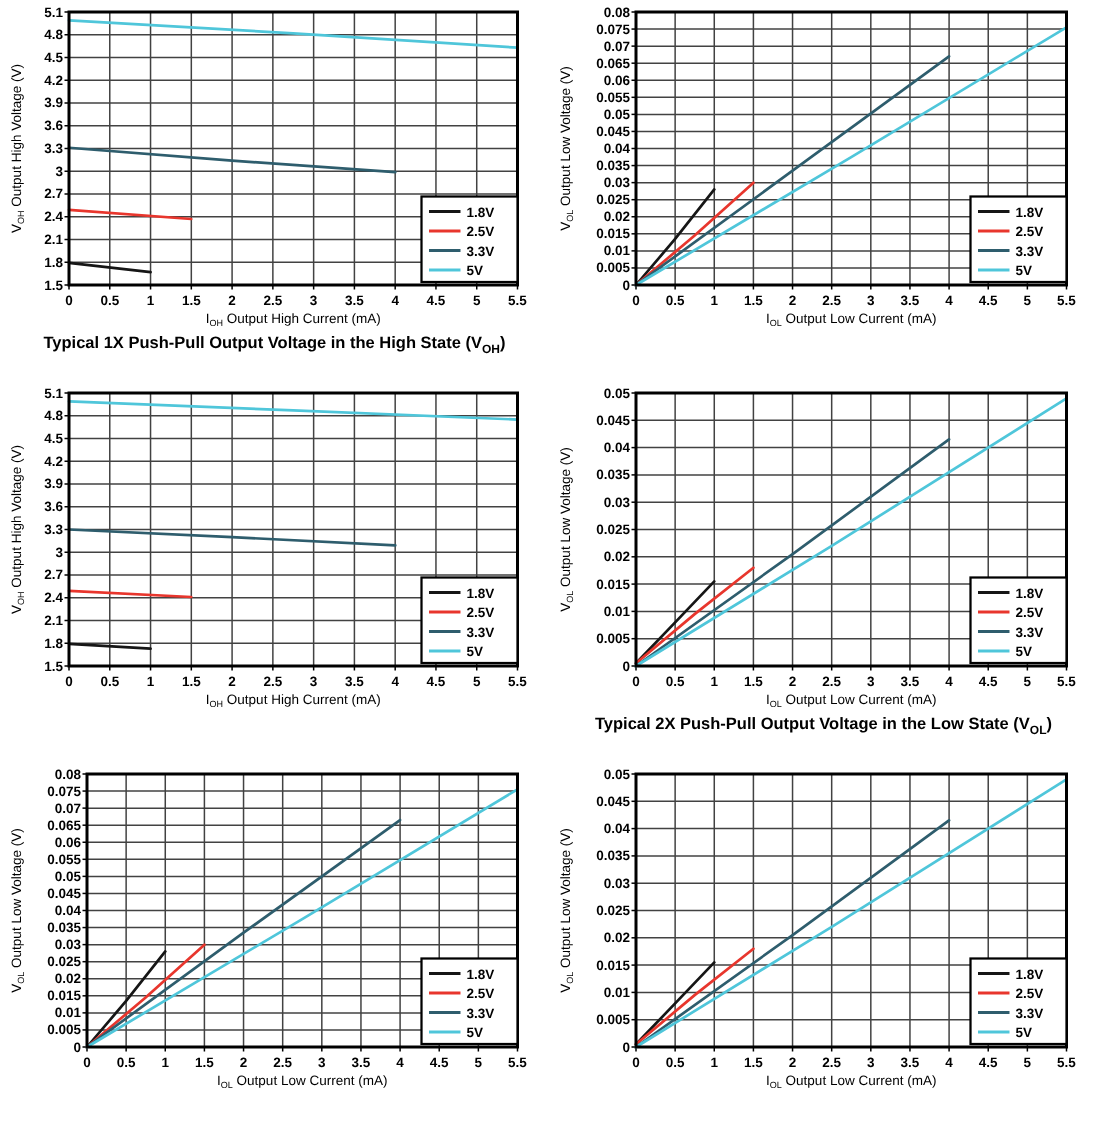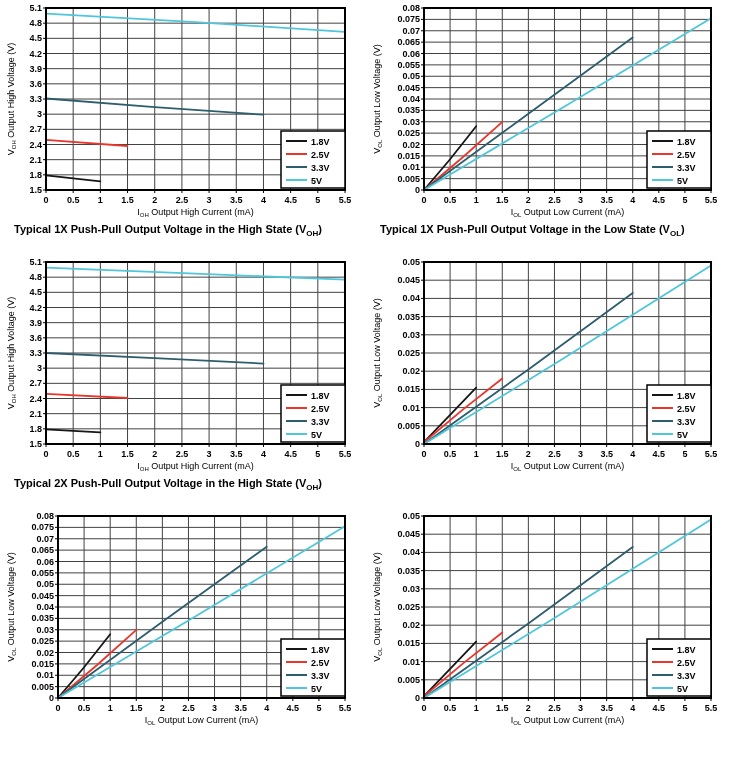--- a/index.html
+++ b/index.html
@@ -11,21 +11,21 @@
     grid-template-columns: 366px 366px;
     grid-template-rows: 254px 254px 254px;
     background: #ffffff;
     overflow: hidden;
   }
   .cell { width: 366px; height: 254px; position: relative; }
   .plot { display: block; width: 366px; height: 222px; }
   .caption {
     width: 100%;
     padding: 1px 14px 0 14px;
-    text-align: left;
+    text-align: center;
     font-size: 11px;
     font-weight: 700;
     line-height: 1.22;
     color: #000000;
   }
   .caption sub { font-size: 8px; font-weight: 700; }
 </style>
 </head>
 <body>
 
@@ -241,21 +241,20 @@
           <line x1="286" y1="141" x2="307" y2="141" stroke="#161616" stroke-width="2"></line>
           <text x="311" y="144.5" font-size="9" font-weight="700" fill="#000000" text-anchor="start" font-family="&quot;Liberation Sans&quot;, sans-serif"><tspan>1.8V</tspan></text>
           <line x1="286" y1="154" x2="307" y2="154" stroke="#e8362d" stroke-width="2"></line>
           <text x="311" y="157.5" font-size="9" font-weight="700" fill="#000000" text-anchor="start" font-family="&quot;Liberation Sans&quot;, sans-serif"><tspan>2.5V</tspan></text>
           <line x1="286" y1="167" x2="307" y2="167" stroke="#2e5d6d" stroke-width="2"></line>
           <text x="311" y="170.5" font-size="9" font-weight="700" fill="#000000" text-anchor="start" font-family="&quot;Liberation Sans&quot;, sans-serif"><tspan>3.3V</tspan></text>
           <line x1="286" y1="180" x2="307" y2="180" stroke="#4fc6da" stroke-width="2"></line>
           <text x="311" y="183.5" font-size="9" font-weight="700" fill="#000000" text-anchor="start" font-family="&quot;Liberation Sans&quot;, sans-serif"><tspan>5V</tspan></text>
         </g>
       </svg>
-    <div class="caption">Typical 1X Push-Pull Output Voltage in the Low State (V<sub>OL</sub>)</div>
   </div>
   <div class="cell">
     <svg class="plot" viewBox="0 0 366 222">
         <g>
           <line x1="46" y1="8" x2="46" y2="190" stroke="#424242" stroke-width="1"></line>
           <line x1="73.18181818181819" y1="8" x2="73.18181818181819" y2="190" stroke="#424242" stroke-width="1"></line>
           <line x1="100.36363636363637" y1="8" x2="100.36363636363637" y2="190" stroke="#424242" stroke-width="1"></line>
           <line x1="127.54545454545453" y1="8" x2="127.54545454545453" y2="190" stroke="#424242" stroke-width="1"></line>
           <line x1="154.72727272727275" y1="8" x2="154.72727272727275" y2="190" stroke="#424242" stroke-width="1"></line>
           <line x1="181.9090909090909" y1="8" x2="181.9090909090909" y2="190" stroke="#424242" stroke-width="1"></line>
@@ -345,21 +344,20 @@
           <line x1="286" y1="141" x2="307" y2="141" stroke="#161616" stroke-width="2"></line>
           <text x="311" y="144.5" font-size="9" font-weight="700" fill="#000000" text-anchor="start" font-family="&quot;Liberation Sans&quot;, sans-serif"><tspan>1.8V</tspan></text>
           <line x1="286" y1="154" x2="307" y2="154" stroke="#e8362d" stroke-width="2"></line>
           <text x="311" y="157.5" font-size="9" font-weight="700" fill="#000000" text-anchor="start" font-family="&quot;Liberation Sans&quot;, sans-serif"><tspan>2.5V</tspan></text>
           <line x1="286" y1="167" x2="307" y2="167" stroke="#2e5d6d" stroke-width="2"></line>
           <text x="311" y="170.5" font-size="9" font-weight="700" fill="#000000" text-anchor="start" font-family="&quot;Liberation Sans&quot;, sans-serif"><tspan>3.3V</tspan></text>
           <line x1="286" y1="180" x2="307" y2="180" stroke="#4fc6da" stroke-width="2"></line>
           <text x="311" y="183.5" font-size="9" font-weight="700" fill="#000000" text-anchor="start" font-family="&quot;Liberation Sans&quot;, sans-serif"><tspan>5V</tspan></text>
         </g>
       </svg>
-    <div class="caption">Typical 2X Push-Pull Output Voltage in the High State (V<sub>OH</sub>)</div>
   </div>
   <div class="cell">
     <svg class="plot" viewBox="0 0 366 222">
         <g>
           <line x1="58" y1="8" x2="58" y2="190" stroke="#424242" stroke-width="1"></line>
           <line x1="84.0909090909091" y1="8" x2="84.0909090909091" y2="190" stroke="#424242" stroke-width="1"></line>
           <line x1="110.18181818181819" y1="8" x2="110.18181818181819" y2="190" stroke="#424242" stroke-width="1"></line>
           <line x1="136.27272727272725" y1="8" x2="136.27272727272725" y2="190" stroke="#424242" stroke-width="1"></line>
           <line x1="162.36363636363637" y1="8" x2="162.36363636363637" y2="190" stroke="#424242" stroke-width="1"></line>
           <line x1="188.45454545454544" y1="8" x2="188.45454545454544" y2="190" stroke="#424242" stroke-width="1"></line>
@@ -443,20 +441,21 @@
           <line x1="286" y1="141" x2="307" y2="141" stroke="#161616" stroke-width="2"></line>
           <text x="311" y="144.5" font-size="9" font-weight="700" fill="#000000" text-anchor="start" font-family="&quot;Liberation Sans&quot;, sans-serif"><tspan>1.8V</tspan></text>
           <line x1="286" y1="154" x2="307" y2="154" stroke="#e8362d" stroke-width="2"></line>
           <text x="311" y="157.5" font-size="9" font-weight="700" fill="#000000" text-anchor="start" font-family="&quot;Liberation Sans&quot;, sans-serif"><tspan>2.5V</tspan></text>
           <line x1="286" y1="167" x2="307" y2="167" stroke="#2e5d6d" stroke-width="2"></line>
           <text x="311" y="170.5" font-size="9" font-weight="700" fill="#000000" text-anchor="start" font-family="&quot;Liberation Sans&quot;, sans-serif"><tspan>3.3V</tspan></text>
           <line x1="286" y1="180" x2="307" y2="180" stroke="#4fc6da" stroke-width="2"></line>
           <text x="311" y="183.5" font-size="9" font-weight="700" fill="#000000" text-anchor="start" font-family="&quot;Liberation Sans&quot;, sans-serif"><tspan>5V</tspan></text>
         </g>
       </svg>
+    <div class="caption">Typical 2X Push-Pull Output Voltage in the Low State (V<sub>OL</sub>)</div>
   </div>
   <div class="cell">
     <svg class="plot" viewBox="0 0 366 222">
         <g>
           <line x1="58" y1="8" x2="58" y2="190" stroke="#424242" stroke-width="1"></line>
           <line x1="84.0909090909091" y1="8" x2="84.0909090909091" y2="190" stroke="#424242" stroke-width="1"></line>
           <line x1="110.18181818181819" y1="8" x2="110.18181818181819" y2="190" stroke="#424242" stroke-width="1"></line>
           <line x1="136.27272727272725" y1="8" x2="136.27272727272725" y2="190" stroke="#424242" stroke-width="1"></line>
           <line x1="162.36363636363637" y1="8" x2="162.36363636363637" y2="190" stroke="#424242" stroke-width="1"></line>
           <line x1="188.45454545454544" y1="8" x2="188.45454545454544" y2="190" stroke="#424242" stroke-width="1"></line>

